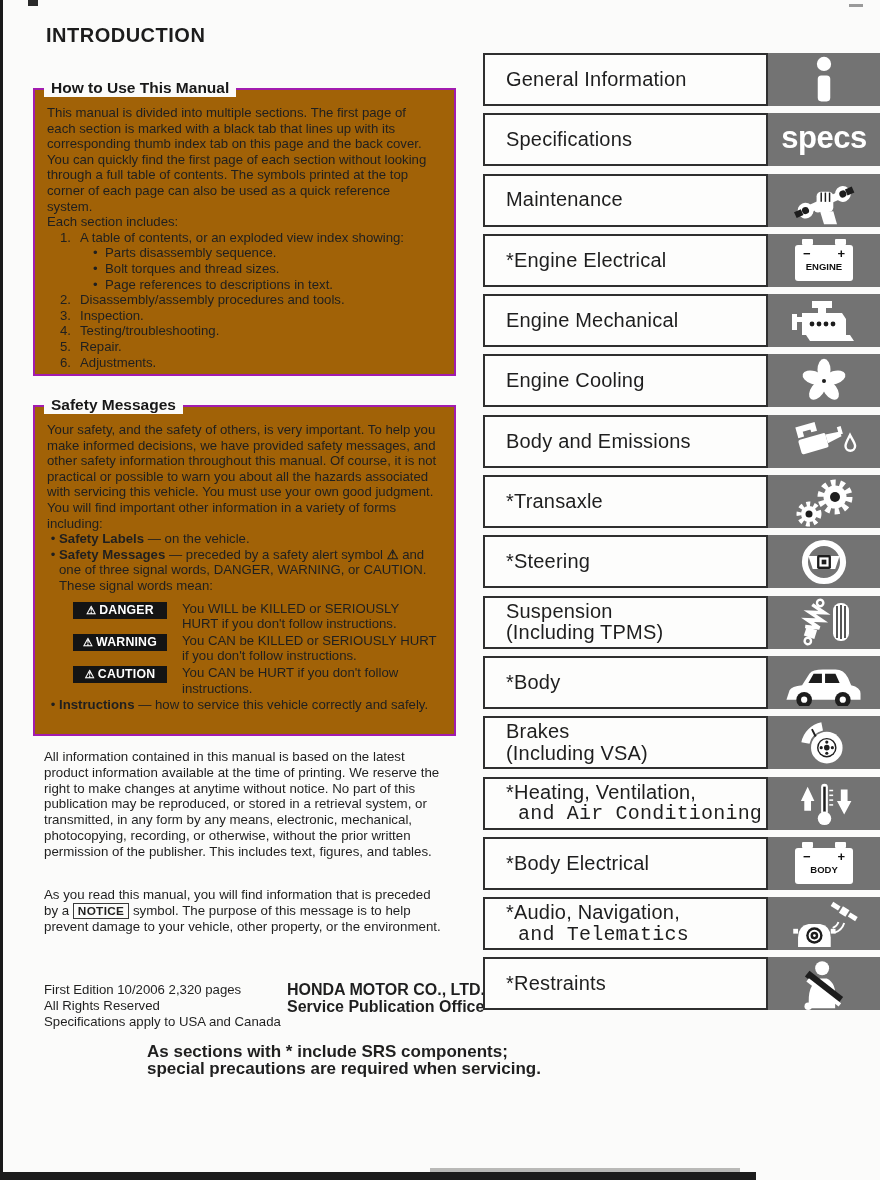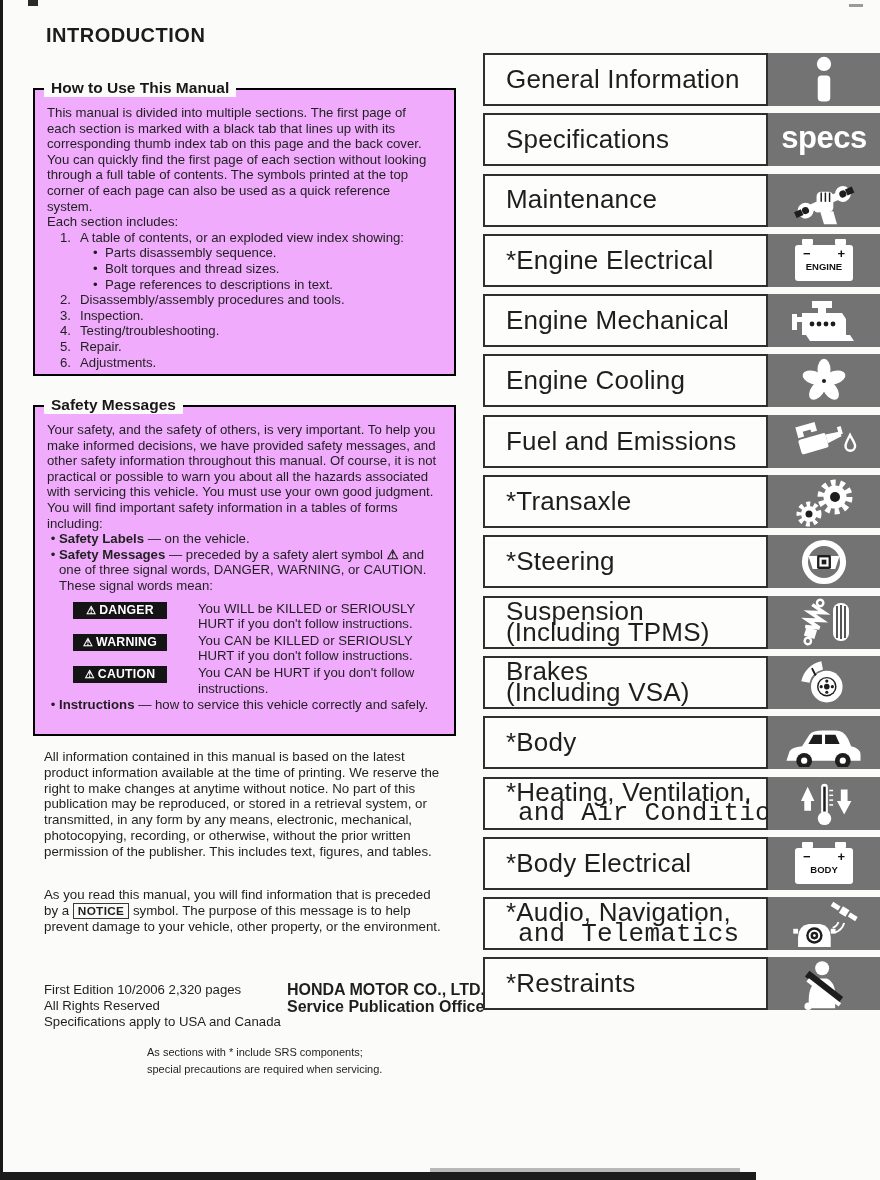--- a/index.html
+++ b/index.html
@@ -15,21 +15,21 @@
   .bottom-smudge { position:absolute; left:0; top:1172px; width:756px; height:8px; background:#1c1c1c; }
   .bottom-smudge2 { position:absolute; left:430px; top:1168px; width:310px; height:5px; background:#8d8d8a; opacity:.6; }
 
   .page-title {
     position:absolute; left:46px; top:24px;
     font-size:20px; font-weight:bold; letter-spacing:.5px; color:#1c1c1c;
   }
 
   .panel {
     position:absolute; left:33px; width:423px; box-sizing:border-box;
-    border:2px solid #000000; background:#f0abfc;
+    border:2px solid #a21caf; background:#a16207;
   }
   .panel-title {
     position:absolute; top:-11px; left:9px; background:#fbfbfa; padding:0 7px;
     font-size:15.5px; font-weight:bold; color:#181818; white-space:nowrap;
   }
   #panel-how { top:88px; height:288px; }
   #panel-safety { top:405px; height:331px; }
   .panel-body { padding:15px 16px 0 12px; font-size:13.2px; line-height:15.6px; }
   .para { margin:0 0 0 0; }
   .includes-heading { margin-top:0; }
@@ -45,42 +45,42 @@
   .bold { font-weight:bold; }
 
   .sig-block { margin:7px 0 0 26px; }
   .sig-row { display:flex; align-items:flex-start; margin-bottom:1px; }
   .sig-badge {
     flex:none; width:88px; margin-top:1px; background:#141414; color:#fff;
     font-weight:bold; font-size:12.3px; line-height:15px; text-align:center;
     padding:1px 3px; letter-spacing:.2px; display:inline-flex; justify-content:center; gap:3px;
   }
   .sig-badge .tri { font-size:11px; }
-  .sig-text { width:262px; margin-left:31px; font-size:13.2px; line-height:15.6px; }
+  .sig-text { width:262px; margin-left:15px; font-size:13.2px; line-height:15.6px; }
 
   .free-para { position:absolute; left:44px; width:404px; font-size:13.3px; line-height:15.8px; }
   #para-copyright { top:749px; }
   #para-notice { top:887px; }
   .notice-box {
     display:inline-block; border:1.5px solid #3a3a3a; padding:0 4px;
     font-size:11.8px; font-weight:bold; line-height:14px; letter-spacing:.3px;
     vertical-align:baseline;
   }
 
   .footer-left { position:absolute; left:44px; top:982px; font-size:13.2px; line-height:15.9px; }
   .footer-right { position:absolute; left:287px; top:982px; font-size:16px; line-height:16.5px; font-weight:bold; }
-  .srs-note { position:absolute; left:147px; top:1044px; font-size:11px; line-height:16.5px; font-weight:normal; }
+  .srs-note { position:absolute; left:147px; top:1044px; font-size:17px; line-height:16.5px; font-weight:bold; }
 
   
   .tabs { position:absolute; left:483px; top:53px; width:397px; }
   .tab { display:flex; height:53px; margin-bottom:7.3px; cursor:pointer; }
   .tab-label {
     width:285px; box-sizing:border-box; border:2px solid #2f2f2f; background:#fdfdfc;
     display:flex; flex-direction:column; justify-content:center;
-    padding-left:21px; font-size:26px; color:#1e1e1e; letter-spacing:.2px;
+    padding-left:21px; font-size:20px; color:#1e1e1e; letter-spacing:.2px;
   }
   .tab-label .l1, .tab-label .l2 { line-height:21.5px; white-space:nowrap; }
   .l2.indent { padding-left:12px;font-family:Liberation Mono, monospace; }
   .tab-icon {
     width:112px; background:#737373; display:flex; align-items:center; justify-content:center;
     overflow:hidden;
   }
   .tab-icon svg { display:block; }
 
   .specs-text { color:#fff; font-weight:bold; font-size:31px; letter-spacing:-.5px; line-height:1; transform:translateY(-2px); }
@@ -143,21 +143,21 @@
         <span class="onum">6.</span>
         <span class="otext">Adjustments.</span>
       </div>
     </div>
   </div>
 
   <div class="panel" id="panel-safety">
     <div class="panel-title">Safety Messages</div>
     <div class="panel-body">
       <p class="para">Your safety, and the safety of others, is very important. To help you make informed decisions, we have provided safety messages, and other safety information throughout this manual. Of course, it is not practical or possible to warn you about all the hazards associated with servicing this vehicle. You must use your own good judgment.</p>
-      <div>You will find important safety information in a tables of forms including:</div>
+      <div>You will find important other information in a variety of forms including:</div>
       <div class="bul-row">
         <span class="bul-dot">•</span>
         <span class="bul-body"><span class="bold">Safety Labels</span><span> — on the vehicle.</span></span>
       </div>
       <div class="bul-row">
         <span class="bul-dot">•</span>
         <span class="bul-body"><span class="bold">Safety Messages</span><span> — preceded by a safety alert symbol </span><span class="bold">⚠</span><span> and one of three signal words, DANGER, WARNING, or CAUTION. These signal words mean:</span></span>
       </div>
       <div class="sig-block">
         <div class="sig-row">
@@ -306,21 +306,21 @@
             <ellipse cx="30" cy="16" rx="7" ry="12" transform="rotate(288 30 28)"></ellipse>
             <circle cx="30" cy="28" r="6"></circle>
           </g>
           <circle cx="30" cy="28" r="2.2" fill="#1d1d1d"></circle>
         </svg>
       </div>
     </div>
 
     <div class="tab">
       <div class="tab-label">
-          <span class="l1">Fuel and Emissions</span>
+          <span class="l1">Body and Emissions</span>
         </div>
       <div class="tab-icon">
         <svg width="72" height="48" viewBox="0 0 72 48">
           <g transform="rotate(-16 30 28)">
             <path d="M16,16 L16,8 L30,8 L30,14" stroke="#fff" stroke-width="6" fill="none"></path>
             <rect x="12" y="18" width="28" height="15" rx="2" fill="#fff"></rect>
             <polygon points="40,20 55,21 55,26 40,29" fill="#fff"></polygon>
             <rect x="53" y="16" width="4" height="8" fill="#fff"></rect>
           </g>
           <path d="M62,18 C59.5,23 57.5,26 57.5,29 a4.8,4.8 0 0 0 9.6,0 C67.1,26 64.5,23 62,18 Z" fill="none" stroke="#fff" stroke-width="2.4"></path>
@@ -374,52 +374,52 @@
           <rect x="41" y="7" width="16" height="38" rx="7.5" fill="#fff"></rect>
           <line x1="45" y1="10" x2="45" y2="42" stroke="#1d1d1d" stroke-width="1.5"></line>
           <line x1="49" y1="9" x2="49" y2="43" stroke="#1d1d1d" stroke-width="1.5"></line>
           <line x1="53" y1="10" x2="53" y2="42" stroke="#1d1d1d" stroke-width="1.5"></line>
         </svg>
       </div>
     </div>
 
     <div class="tab">
       <div class="tab-label">
+          <span class="l1">*Body</span>
+        </div>
+      <div class="tab-icon">
+        <svg width="80" height="48" viewBox="0 0 76 46">
+          <path d="M2,40 L5,31 Q7,27 17,26 L24,15 Q27,11 37,11 L49,11 Q57,11 61,19 L64,26 Q73,28 73,34 L73,40 Z" fill="#fff"></path>
+          <polygon points="28,15 36,15 36,24 23,24" fill="#1d1d1d"></polygon>
+          <polygon points="39,15 49,15 53,24 39,24" fill="#1d1d1d"></polygon>
+          <circle cx="19" cy="40" r="7.5" fill="#1d1d1d"></circle>
+            <circle cx="56" cy="40" r="7.5" fill="#1d1d1d"></circle>
+          <circle cx="19" cy="40" r="3" fill="#fff"></circle>
+            <circle cx="56" cy="40" r="3" fill="#fff"></circle>
+        </svg>
+      </div>
+    </div>
+
+    <div class="tab">
+      <div class="tab-label">
         <span class="l1">Brakes</span>
         <span class="l2">(Including VSA)</span>
       </div>
       <div class="tab-icon">
         <svg width="62" height="52" viewBox="0 0 66 56">
           <circle cx="36" cy="33" r="17" fill="#fff"></circle>
           <circle cx="36" cy="33" r="10.5" fill="#1d1d1d"></circle>
           <circle cx="36" cy="33" r="9" fill="#fff"></circle>
           <circle cx="36" cy="33" r="3" fill="#1d1d1d"></circle>
           <circle cx="42" cy="33" r="1.7" fill="#1d1d1d"></circle>
             <circle cx="36" cy="39" r="1.7" fill="#1d1d1d"></circle>
             <circle cx="30" cy="33" r="1.7" fill="#1d1d1d"></circle>
             <circle cx="36" cy="27" r="1.7" fill="#1d1d1d"></circle>
           <path d="M13,28 A23,23 0 0 1 31,10" stroke="#fff" stroke-width="9" fill="none"></path>
           <line x1="20" y1="13" x2="24" y2="21" stroke="#1d1d1d" stroke-width="2"></line>
-        </svg>
-      </div>
-    </div>
-
-    <div class="tab">
-      <div class="tab-label">
-          <span class="l1">*Body</span>
-        </div>
-      <div class="tab-icon">
-        <svg width="80" height="48" viewBox="0 0 76 46">
-          <path d="M2,40 L5,31 Q7,27 17,26 L24,15 Q27,11 37,11 L49,11 Q57,11 61,19 L64,26 Q73,28 73,34 L73,40 Z" fill="#fff"></path>
-          <polygon points="28,15 36,15 36,24 23,24" fill="#1d1d1d"></polygon>
-          <polygon points="39,15 49,15 53,24 39,24" fill="#1d1d1d"></polygon>
-          <circle cx="19" cy="40" r="7.5" fill="#1d1d1d"></circle>
-            <circle cx="56" cy="40" r="7.5" fill="#1d1d1d"></circle>
-          <circle cx="19" cy="40" r="3" fill="#fff"></circle>
-            <circle cx="56" cy="40" r="3" fill="#fff"></circle>
         </svg>
       </div>
     </div>
 
     <div class="tab">
       <div class="tab-label">
         <span class="l1">*Heating, Ventilation,</span>
         <span class="l2 indent">and Air Conditioning</span>
       </div>
       <div class="tab-icon">

